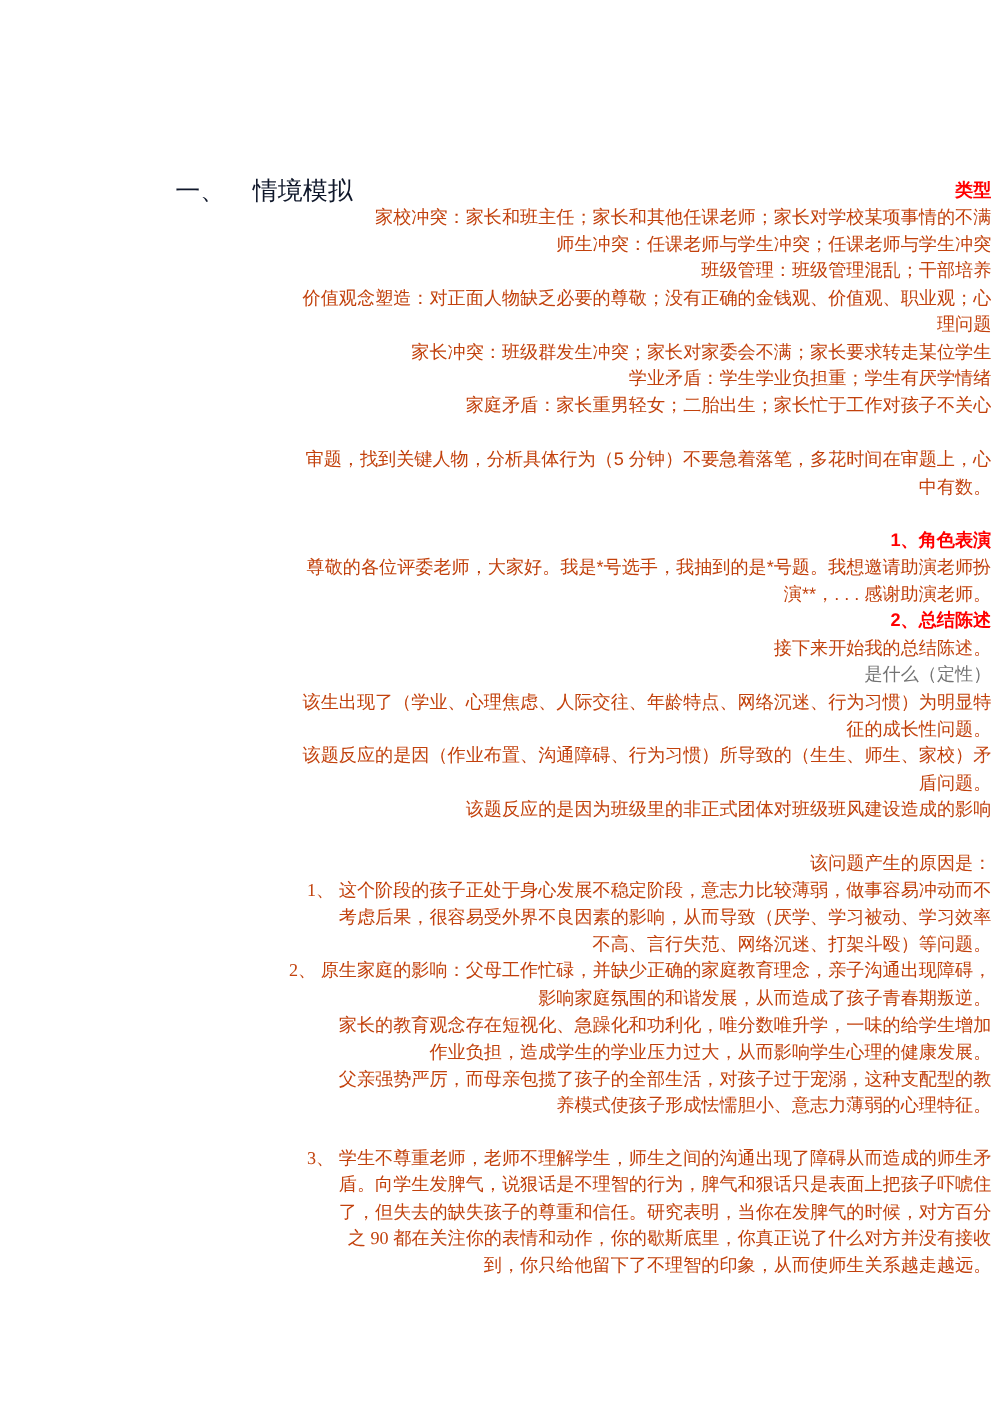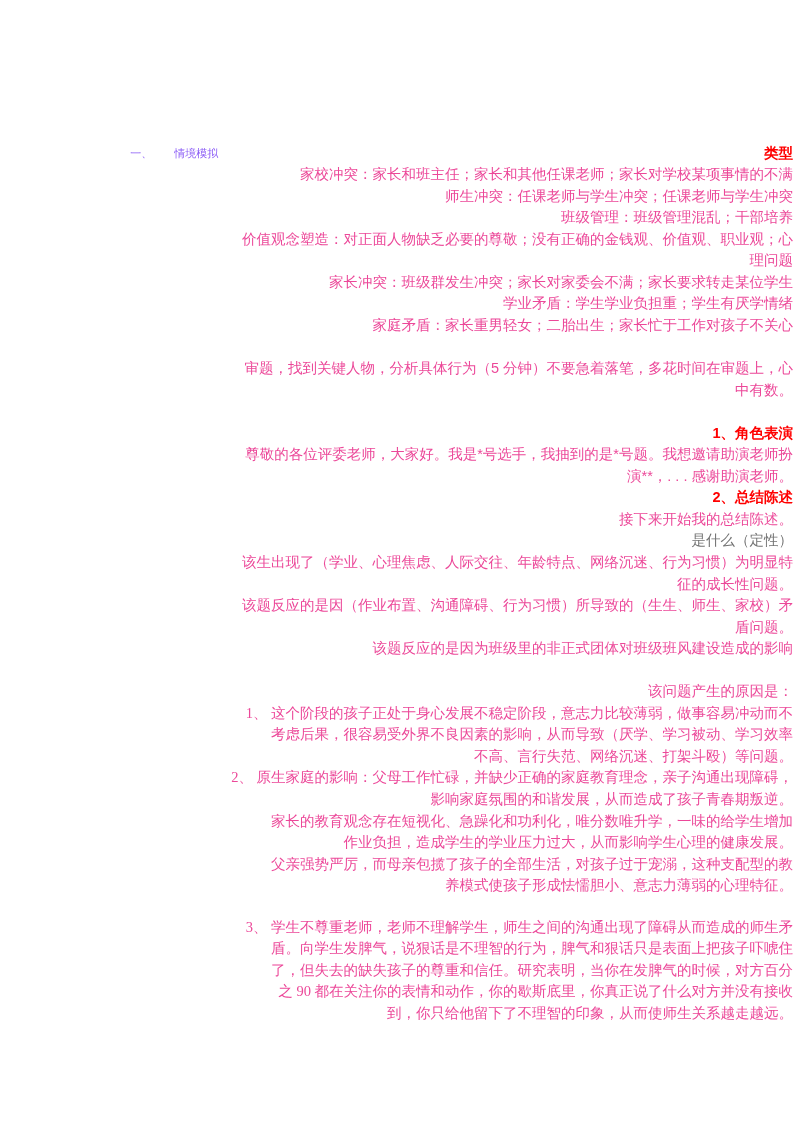--- a/index.html
+++ b/index.html
@@ -11,40 +11,40 @@
     position: relative;
     width: 793px;
     height: 1122px;
     background: #ffffff;
     overflow: hidden;
   }
   .doc-title {
     position: absolute;
     top: 121px;
     left: 0;
-    font-size: 11px;
+    font-size: 20px;
     line-height: 21.55px;
-    color: #8b5cf6;
+    color: #0f172a;
     font-family: "Liberation Sans", sans-serif;
     white-space: pre;
   }
   .doc-title .num { margin-left: 118px; }
   .doc-title .ttl { margin-left: 22px; }
   .text-lines {
     position: absolute;
     top: 142.6px;
     left: 0;
     right: 0;
     text-align: right;
   }
   .line {
     font-size: 14.5px;
     line-height: 21.55px;
     height: 21.55px;
-    color: #ec4899;
+    color: #c2410c;
     white-space: pre;
     overflow: visible;
   }
   .sans { font-family: "Liberation Sans", sans-serif; }
   .serif { font-family: "Liberation Serif", serif; }
   .sans-red-bold {
     font-family: "Liberation Sans", sans-serif;
     color: #ff0000;
     font-weight: 700;
   }

